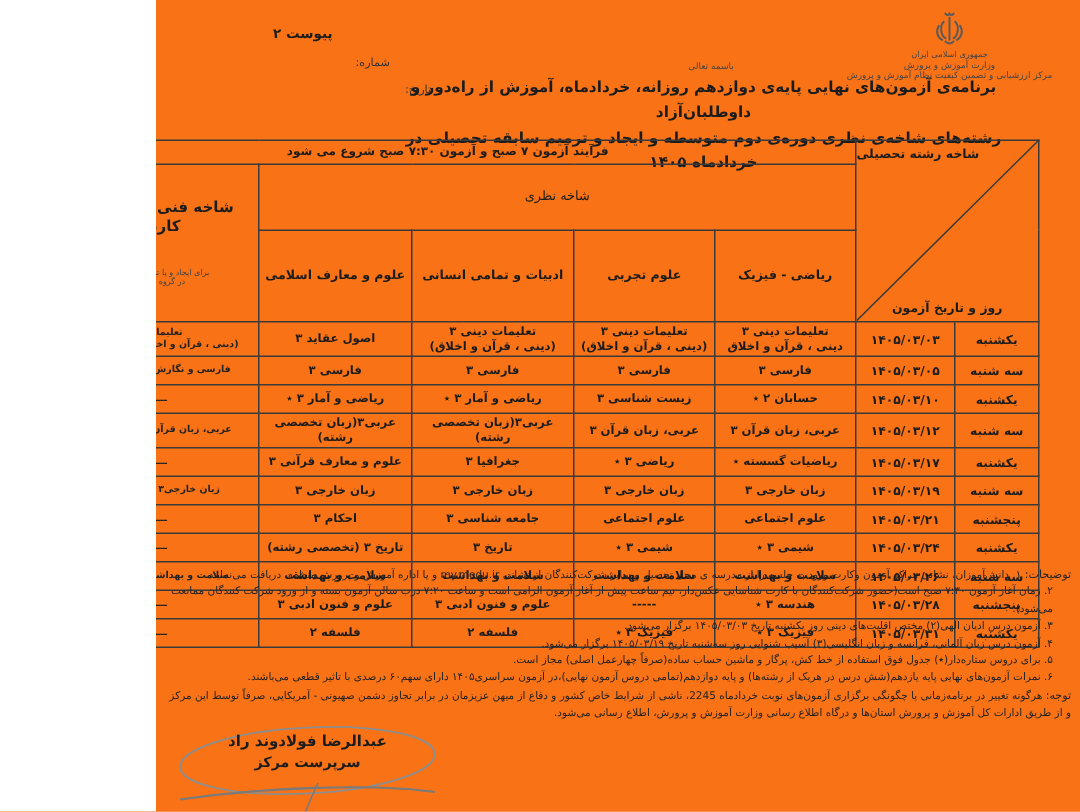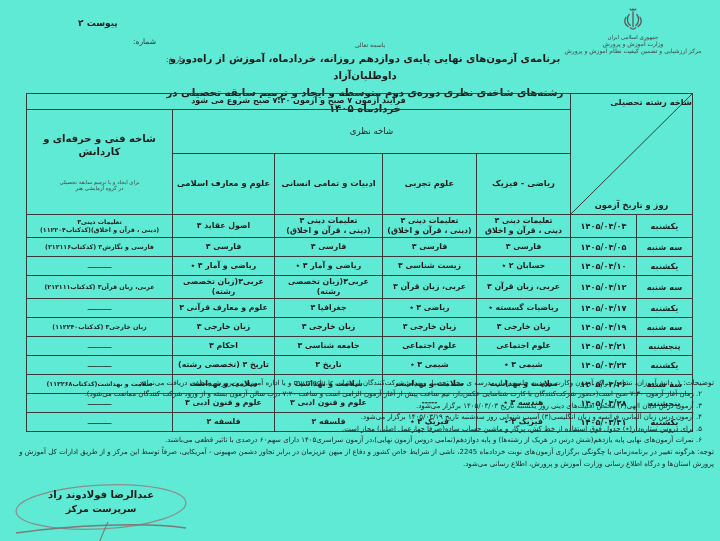--- a/index.html
+++ b/index.html
@@ -1,19 +1,19 @@
 <!DOCTYPE html>
 <html lang="fa" dir="rtl"><head>
 <meta charset="utf-8">
 <style>
   html,body { margin:0; padding:0; }
   * { box-sizing:border-box; }
   .page {
-    position:relative; width:720px; height:541px;
-    background:#5eead4; color:#1c1c1c; overflow:hidden;
+    position:relative; width:616px; height:541px;
+    background:#f97316; color:#1c1c1c; overflow:hidden;
     font-family:"DejaVu Sans", sans-serif; direction:rtl;
   }
 
   
   .letterhead { position:absolute; top:8px; right:2px; width:170px; text-align:center; color:#444; }
   .emblem { display:block; margin:0 auto 2px auto; }
   .lh1 { font-size:5.5px; }
   .lh2 { font-size:6px; }
   .lh3 { font-size:6px; }
 
@@ -27,21 +27,21 @@
   .doc-title { position:absolute; top:51px; left:160px; width:410px; text-align:center;
                font-size:10.2px; font-weight:bold; line-height:1.65; }
 
   
   table.sched { position:absolute; top:93px; right:27px; width:666px;
                 border-collapse:collapse; table-layout:fixed; border:1.5px solid #222; }
   table.sched td { border:1px solid #3a3a3a; text-align:center; vertical-align:middle;
                    padding:1px 2px; line-height:1.3; white-space:pre-line; overflow:hidden; }
   td.corner { position:relative; padding:0; }
   td.corner svg.diag { position:absolute; inset:0; width:100%; height:100%; display:block; }
-  .c-top { position:absolute; top:3px; left:0; right:0; text-align:right; font-size:8.3px; font-weight:bold; }
+  .c-top { position:absolute; top:3px; left:0; right:0; text-align:left; font-size:8.3px; font-weight:bold; }
   .c-bot { position:absolute; bottom:3px; left:0; right:0; text-align:center; font-size:8.3px; font-weight:bold; }
   td.process { font-size:8px; font-weight:bold; height:16px; }
   td.theory { font-size:8.6px; font-weight:normal; height:15px; }
   td.tech { padding:1px; }
   .tech-t { font-size:10px; font-weight:bold; }
   .tech-s { font-size:5.4px; color:#444; line-height:1.25; white-space:pre-line; }
   td.field { font-size:8.4px; font-weight:bold; height:21px; }
   tr.data td { height:19px; }
   td.day { font-size:8.2px; font-weight:bold; }
   td.date { font-size:8.2px; font-weight:bold; letter-spacing:0.2px; }

